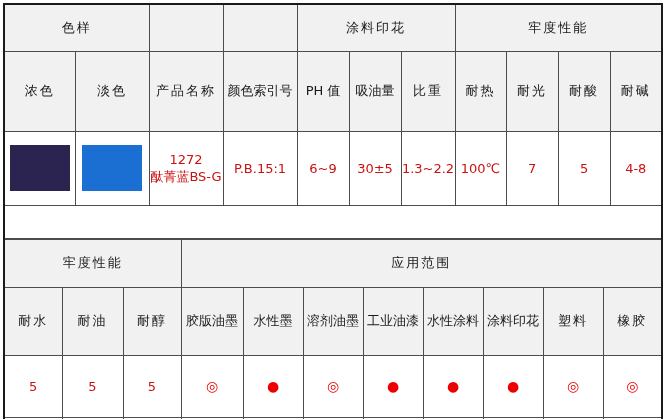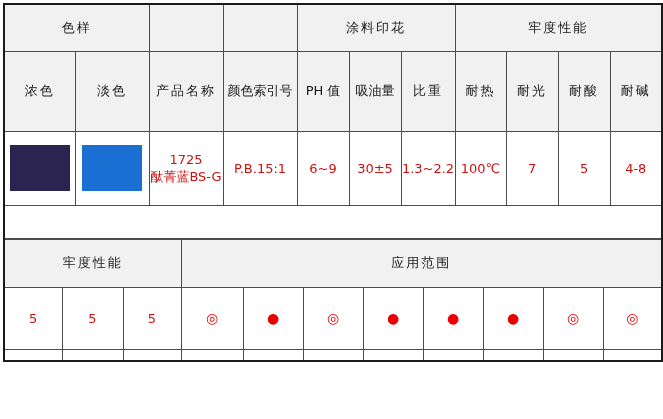--- a/index.html
+++ b/index.html
@@ -64,21 +64,21 @@
     </tr>
     <tr style="height:74px">
       <td>
         <div class="swatch" style="background: rgb(43, 36, 80);"></div>
       </td>
       <td>
         <div class="swatch" style="background: rgb(27, 111, 210);"></div>
       </td>
       <td class="val">
         <div class="product-lines">
-          <div>1725</div>
+          <div>1272</div>
           <div>酞菁蓝BS-G</div>
         </div>
       </td>
       <td class="val">P.B.15:1</td>
       <td class="val">6~9</td>
       <td class="val">30±5</td>
       <td class="val">1.3~2.2</td>
       <td class="val">100℃</td>
       <td class="val">7</td>
       <td class="val">5</td>
@@ -102,20 +102,33 @@
       <col style="width:60px">
         <col style="width:60px">
         <col style="width:60px">
         <col style="width:59px">
     </colgroup>
     <tbody>
         <tr style="height:48px">
       <td colspan="3" class="hdr">牢度性能</td>
       <td colspan="8" class="hdr">应用范围</td>
     </tr>
+    <tr style="height:68px">
+      <td class="hdr">耐水</td>
+      <td class="hdr">耐油</td>
+      <td class="hdr">耐醇</td>
+      <td class="hdr" style="letter-spacing:0">胶版油墨</td>
+      <td class="hdr" style="letter-spacing:0">水性墨</td>
+      <td class="hdr" style="letter-spacing:0">溶剂油墨</td>
+      <td class="hdr" style="letter-spacing:0">工业油漆</td>
+      <td class="hdr" style="letter-spacing:0">水性涂料</td>
+      <td class="hdr" style="letter-spacing:0">涂料印花</td>
+      <td class="hdr">塑料</td>
+      <td class="hdr">橡胶</td>
+    </tr>
     <tr style="height:62px">
       <td class="val">5</td>
       <td class="val">5</td>
       <td class="val">5</td>
       <td class="sym">◎</td>
       <td class="sym">●</td>
       <td class="sym">◎</td>
       <td class="sym">●</td>
       <td class="sym">●</td>
       <td class="sym">●</td>

